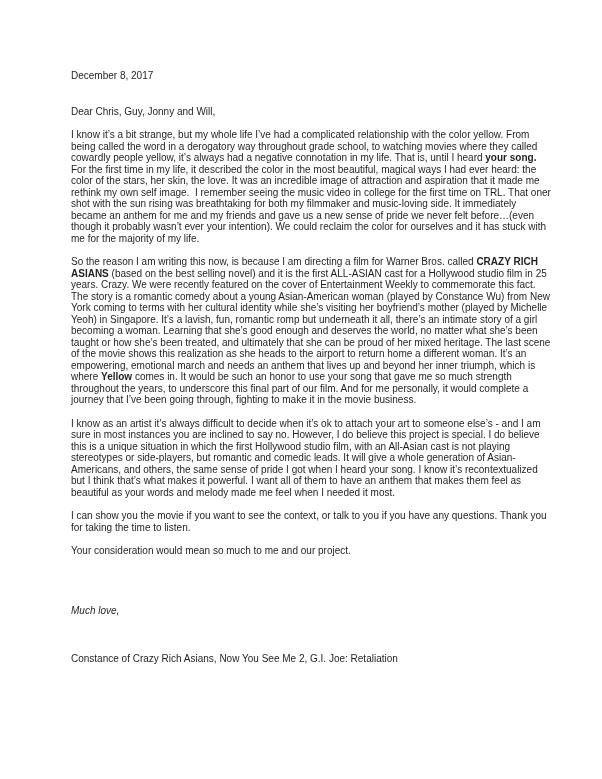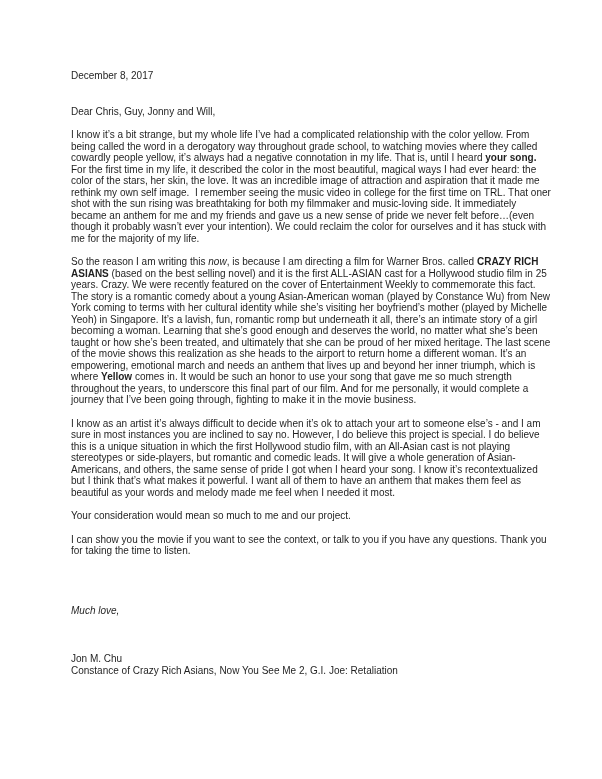--- a/index.html
+++ b/index.html
@@ -30,21 +30,21 @@
     margin: 0 0 24px 0;
   }
   .salutation {
     margin: 16px 0 12px 0;
   }
   p.para {
     margin: 8px 0 12px 0;
     white-space: pre-wrap;
   }
   .b { font-weight: bold; }
-  .i { font-style: italic; }
+  .i { }
   .closing {
     margin: 48px 0 0 0;
     font-style: italic;
   }
   .signature {
     margin: 37px 0 0 0;
   }
   .sig-line { white-space: pre-wrap; }
 </style>
 </head>
@@ -56,25 +56,24 @@
     <div class="date">December 8, 2017</div>
 
     <div class="salutation">Dear Chris, Guy, Jonny and Will,</div>
 
     <p class="para"><span>I know it’s a bit strange, but my whole life I’ve had a complicated relationship with the color yellow. From being called the word in a derogatory way throughout grade school, to watching movies where they called cowardly people yellow, it’s always had a negative connotation in my life. That is, until I heard </span><span class="b">your song.</span><span> For the first time in my life, it described the color in the most beautiful, magical ways I had ever heard: the color of the stars, her skin, the love. It was an incredible image of attraction and aspiration that it made me rethink my own self image.  I remember seeing the music video in college for the first time on TRL. That oner shot with the sun rising was breathtaking for both my filmmaker and music-loving side. It immediately became an anthem for me and my friends and gave us a new sense of pride we never felt before…(even though it probably wasn’t ever your intention). We could reclaim the color for ourselves and it has stuck with me for the majority of my life.</span></p>
 
     <p class="para"><span>So the reason I am writing this </span><span class="i">now</span><span>, is because I am directing a film for Warner Bros. called </span><span class="b">CRAZY RICH ASIANS</span><span> (based on the best selling novel) and it is the first ALL-ASIAN cast for a Hollywood studio film in 25 years. Crazy. We were recently featured on the cover of Entertainment Weekly to commemorate this fact. The story is a romantic comedy about a young Asian-American woman (played by Constance Wu) from New York coming to terms with her cultural identity while she’s visiting her boyfriend’s mother (played by Michelle Yeoh) in Singapore. It’s a lavish, fun, romantic romp but underneath it all, there’s an intimate story of a girl becoming a woman. Learning that she’s good enough and deserves the world, no matter what she’s been taught or how she’s been treated, and ultimately that she can be proud of her mixed heritage. The last scene of the movie shows this realization as she heads to the airport to return home a different woman. It’s an empowering, emotional march and needs an anthem that lives up and beyond her inner triumph, which is where </span><span class="b">Yellow</span><span> comes in. It would be such an honor to use your song that gave me so much strength throughout the years, to underscore this final part of our film. And for me personally, it would complete a journey that I’ve been going through, fighting to make it in the movie business.</span></p>
 
     <p class="para"><span>I know as an artist it’s always difficult to decide when it’s ok to attach your art to someone else’s - and I am sure in most instances you are inclined to say no. However, I do believe this project is special. I do believe this is a unique situation in which the first Hollywood studio film, with an All-Asian cast is not playing stereotypes or side-players, but romantic and comedic leads. It will give a whole generation of Asian-Americans, and others, the same sense of pride I got when I heard your song. I know it’s recontextualized but I think that’s what makes it powerful. I want all of them to have an anthem that makes them feel as beautiful as your words and melody made me feel when I needed it most.</span></p>
 
+    <p class="para"><span>I can show you the movie if you want to see the context, or talk to you if you have any questions. Thank you for taking the time to listen.</span></p>
+
     <p class="para"><span>Your consideration would mean so much to me and our project.</span></p>
-
-    <p class="para"><span>I can show you the movie if you want to see the context, or talk to you if you have any questions. Thank you for taking the time to listen.</span></p>
 
     <div class="closing">Much love,</div>
 
     <div class="signature">
-      <div class="sig-line">Jon M. Chu</div>
       <div class="sig-line">Constance of Crazy Rich Asians, Now You See Me 2, G.I. Joe: Retaliation</div>
     </div>
 
   </div>
 </div>
 
 </body></html>

